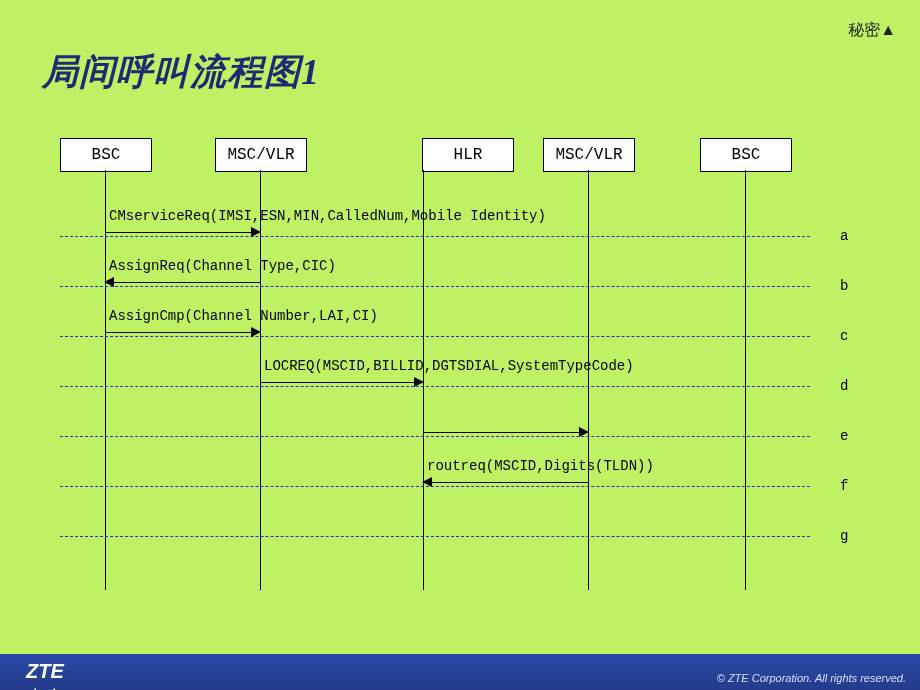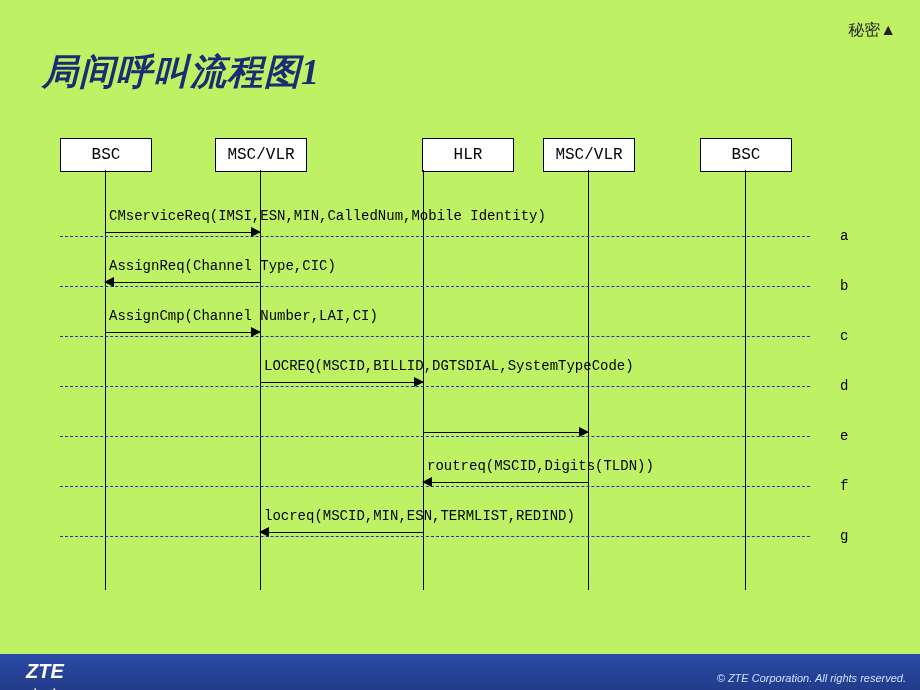--- a/index.html
+++ b/index.html
@@ -203,25 +203,20 @@
       </div>
       <div class="msg" style="left: 423px; width: 165px; top: 294px;">
         <div class="arrow-line" style="left: 0px; width: 165px;"></div>
         <div class="arrow-head-r"></div>
       </div>
       <div class="msg" style="left: 423px; width: 165px; top: 344px;">
         <div class="arrow-line" style="left: 0px; width: 165px;"></div>
         <div class="arrow-head-l"></div>
         <div class="msg-label">routreq(MSCID,Digits(TLDN))</div>
       </div>
-      <div class="msg" style="left: 260px; width: 163px; top: 394px;">
-        <div class="arrow-line" style="left: 0px; width: 163px;"></div>
-        <div class="arrow-head-l"></div>
-        <div class="msg-label">locreq(MSCID,MIN,ESN,TERMLIST,REDIND)</div>
-      </div>
     </div>
 
   <div class="footer">
     <div class="footer-left">
       <span>ZTE</span>
       <span class="cn">中兴</span>
     </div>
     <div class="footer-right">© ZTE Corporation. All rights reserved.</div>
   </div>
 

